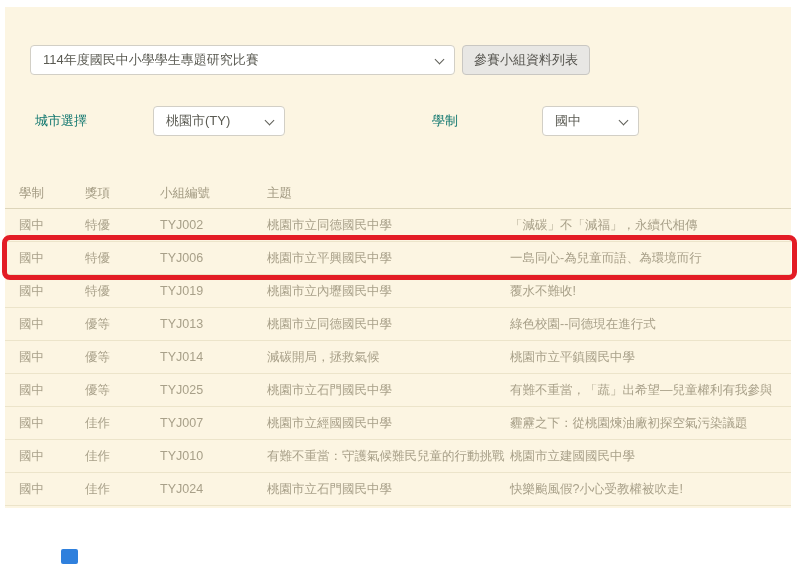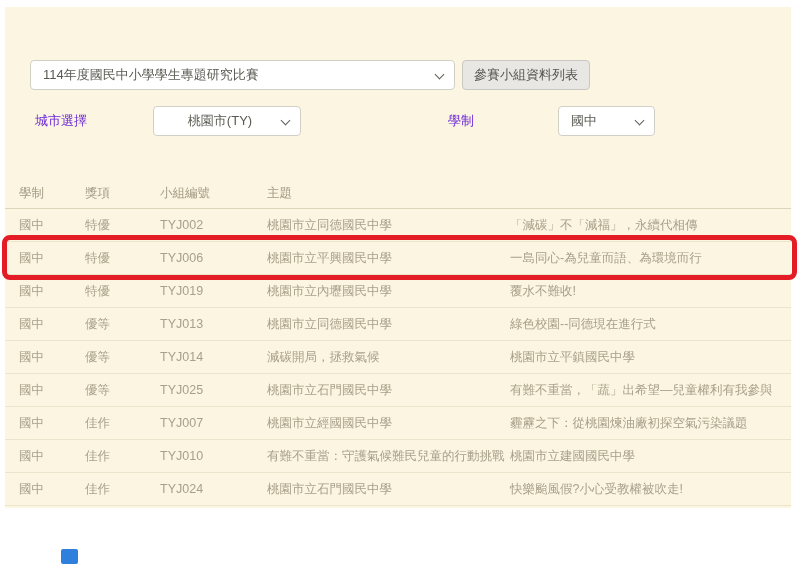--- a/index.html
+++ b/index.html
@@ -1,32 +1,32 @@
 <!DOCTYPE html>
 <html><head>
 <meta charset="utf-8">
 <style>
   * { margin:0; padding:0; box-sizing:border-box; }
   body { font-family:"Liberation Sans","DejaVu Sans",sans-serif; background:#ffffff; }
   .canvas { position:relative; width:800px; height:565px; background:#ffffff; overflow:hidden; }
   .sheet { position:absolute; left:5px; top:7px; width:786px; height:501px; background:#fcf5e2; }
 
   
-  .ctrl-row1 { position:absolute; left:25px; top:53px; height:14px; display:flex; align-items:flex-start; }
+  .ctrl-row1 { position:absolute; left:25px; top:46px; height:14px; display:flex; align-items:center; }
   .ctrl-row2 { position:absolute; left:30px; top:99px; height:30px; display:flex; align-items:center; }
   .selectbox { position:relative; height:30px; background:#ffffff; border:1px solid #d2cfc6; border-radius:4px;
                display:flex; align-items:center; padding:0 26px 0 12px; font-size:13px; color:#5a5a52; cursor:pointer; }
   .selectbox.big { width:425px; }
-  .selectbox.city { width:148px; margin-left:66px;justify-content:center; }
+  .selectbox.city { width:132px; margin-left:66px; }
   .selectbox.level { width:97px; margin-left:84px; }
   .chev { position:absolute; right:11px; top:10px; width:7px; height:7px;
           border-right:1.6px solid #5f5f58; border-bottom:1.6px solid #5f5f58; transform:rotate(45deg); }
   .btn { height:30px; margin-left:7px; padding:0 11px; background:#e8e7e4; border:1px solid #c9c7c2;
          border-radius:4px; font-size:13px; color:#55544e; display:flex; align-items:center; cursor:pointer; }
-  .lbl { font-size:13px; color:#6d28d9; }
+  .lbl { font-size:13px; color:#0f766e; }
   .lbl.level-lbl { margin-left:147px; }
 
   
   .table { position:absolute; left:0; top:171px; width:786px; }
   .trow { display:grid; grid-template-columns:66px 75px 107px 243px 1fr; padding-left:14px; align-items:center; }
   .thead { height:31px; border-bottom:1px solid #ddd5ba; }
   .thead span { font-size:12.5px; color:#a29a82; }
   .tbody .trow { position:relative; height:33px; border-bottom:1px solid #ece4ca; font-size:12.5px; color:#a8a089; }
   .red-frame { position:absolute; left:-3px; right:-6px; top:-7px; bottom:-6px; border:5px solid #e31c25;
                border-radius:8px; pointer-events:none; z-index:5; }

